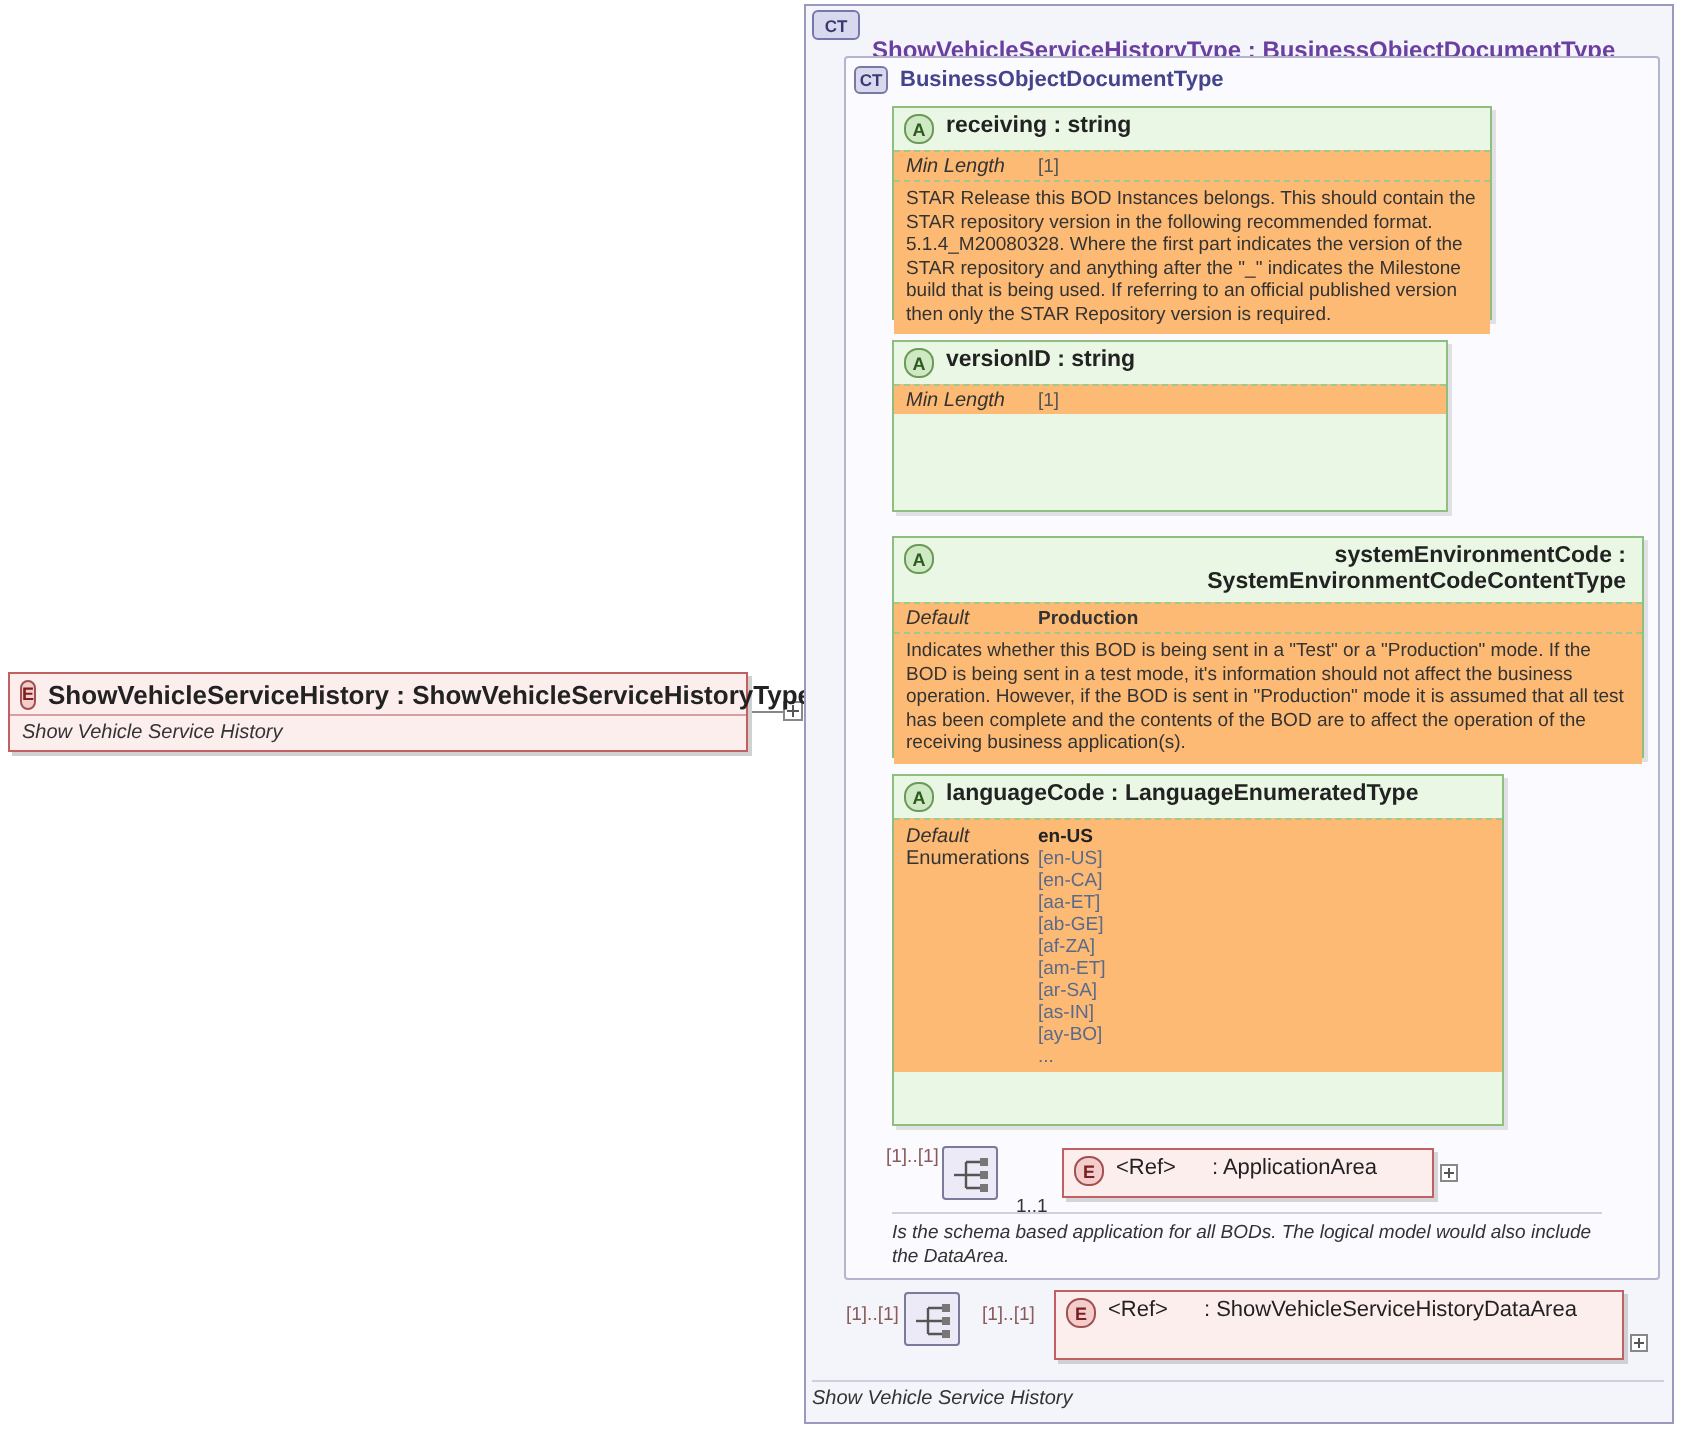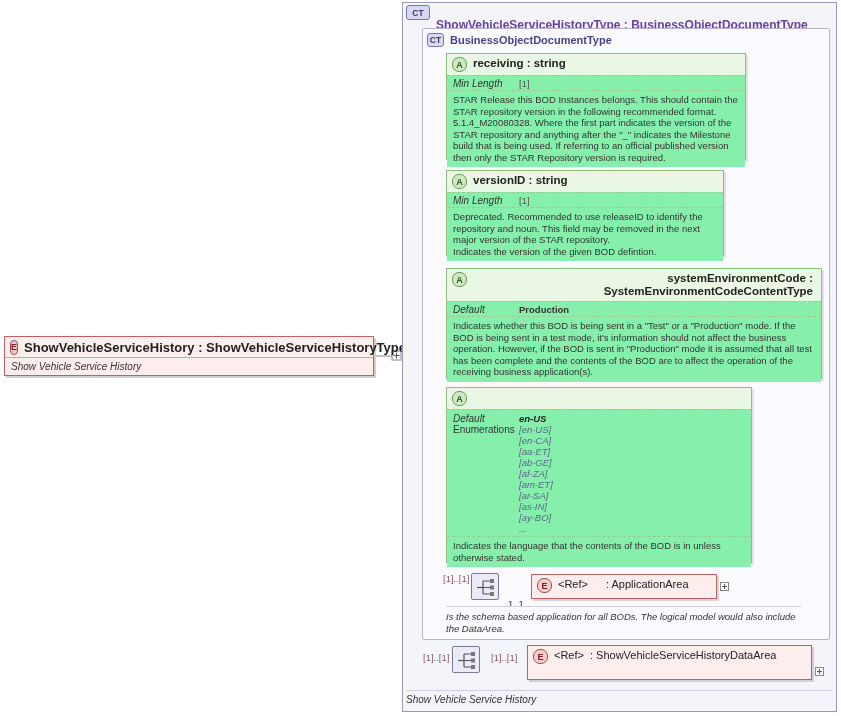--- a/index.html
+++ b/index.html
@@ -141,21 +141,21 @@
   }
   .attr .hdr .name {
     margin-left: 6px;
     font-size: 11.5px;
     font-weight: bold;
     color: #222;
     line-height: 13px;
   }
   .attr .body {
     border-top: 1px dashed #9ec990;
-    background: #86efac;
+    background: #fdba74;
     padding: 0;
   }
   .attr .proprow {
     display: flex;
     padding: 2px 6px 1px 6px;
     font-size: 10px;
   }
   .attr .proprow .k {
     font-style: italic;
     color: #333;
@@ -173,21 +173,20 @@
     line-height: 11.5px;
     color: #333;
     padding: 3px 6px 4px 6px;
     border-top: 1px dashed #9ec990;
   }
   .enum-list {
     font-size: 9.5px;
     color: #5a6a8a;
     line-height: 11px;
     padding-left: 0;
-    font-style: italic;
   }
   .enum-list div { }
   .enum-first { color: #222; font-weight: bold; font-size: 9.5px; }
 
   
   .refbox {
     border: 1px solid #c06060;
     background: #fdeeee;
     box-sizing: border-box;
     box-shadow: 2px 2px 0 rgba(0,0,0,0.15);
@@ -330,42 +329,41 @@
 <div class="abs attr" style="left:446px; top:170px; width:278px; height:86px;">
   <div class="hdr">
     <span class="badge badge-A">A</span>
     <span class="name">versionID : string</span>
   </div>
   <div class="body">
     <div class="proprow">
       <span class="k">Min Length</span>
       <span class="v plain">[1]</span>
     </div>
-    <div class="doc" style="white-space:pre-line;">Deprecated. Recommended to use releaseID to identify the repository and noun. This field may be removed in the next major version of the STAR repository.
-Indicates the version of the given BOD defintion.</div>
   </div>
 </div>
 
 <div class="abs attr" style="left:446px; top:268px; width:376px; height:111px;">
   <div class="hdr">
     <span class="badge badge-A">A</span>
     <span class="name" style="max-width:340px;text-align:right;">systemEnvironmentCode : SystemEnvironmentCodeContentType</span>
   </div>
   <div class="body">
     <div class="proprow">
       <span class="k">Default</span>
       <span class="v">Production</span>
     </div>
     <div class="doc">Indicates whether this BOD is being sent in a "Test" or a "Production" mode. If the BOD is being sent in a test mode, it's information should not affect the business operation. However, if the BOD is sent in "Production" mode it is assumed that all test has been complete and the contents of the BOD are to affect the operation of the receiving business application(s).</div>
   </div>
 </div>
 
 <div class="abs attr" style="left:446px; top:387px; width:306px; height:176px;">
   <div class="hdr">
     <span class="badge badge-A">A</span>
+    <span class="name">languageCode : LanguageEnumeratedType</span>
   </div>
   <div class="body">
     <div style="display:flex; padding:3px 6px 2px 6px;">
       <div style="width:66px; flex:none;">
         <div style="font-style:italic; font-size:10px; color:#333;">Default</div>
         <div style="font-size:10px; color:#333;">Enumerations</div>
       </div>
       <div class="enum-list">
         <div class="enum-first">en-US</div>
         <div>[en-US]</div>
@@ -373,21 +371,20 @@
         <div>[aa-ET]</div>
         <div>[ab-GE]</div>
         <div>[af-ZA]</div>
         <div>[am-ET]</div>
         <div>[ar-SA]</div>
         <div>[as-IN]</div>
         <div>[ay-BO]</div>
         <div>...</div>
       </div>
     </div>
-    <div class="doc">Indicates the language that the contents of the BOD is in unless otherwise stated.</div>
   </div>
 </div>
 
 <div class="abs occ" style="left:443px; top:573px;">[1]..[1]</div>
 <div class="abs seq" style="left:471px; top:573px; width:28px; height:27px;">
   <svg width="28" height="27" viewBox="0 0 28 27">
     <path d="M 5 13.5 L 11 13.5" stroke="#555" stroke-width="1.2" fill="none"></path>
     <path d="M 11 7 L 11 20" stroke="#555" stroke-width="1.2" fill="none"></path>
     <path d="M 11 7 L 18 7 M 11 13.5 L 18 13.5 M 11 20 L 18 20" stroke="#555" stroke-width="1.2" fill="none"></path>
     <rect x="18" y="5" width="4" height="4" fill="#777"></rect>
@@ -416,20 +413,20 @@
     <path d="M 11 7 L 18 7 M 11 13.5 L 18 13.5 M 11 20 L 18 20" stroke="#555" stroke-width="1.2" fill="none"></path>
     <rect x="18" y="5" width="4" height="4" fill="#777"></rect>
     <rect x="18" y="11.5" width="4" height="4" fill="#777"></rect>
     <rect x="18" y="18" width="4" height="4" fill="#777"></rect>
   </svg>
 </div>
 <div class="abs occ" style="left:491px; top:652px;">[1]..[1]</div>
 <div class="abs refbox" style="left:527px; top:645px; width:285px; height:35px;">
   <span class="badge badge-E">E</span>
   <span class="lbl">&lt;Ref&gt;</span>
-  <span class="lbl" style="margin-left:6px; max-width:196px;">: ShowVehicleServiceHistoryDataArea</span>
+  <span class="lbl" style="margin-left:18px; max-width:196px;">: ShowVehicleServiceHistoryDataArea</span>
 </div>
 <div class="abs expand" style="left:815px; top:658px;"></div>
 
 <div class="abs" style="left:406px; top:690px; width:426px;">
   <hr class="sep">
 </div>
 <div class="abs footer-note" style="left:406px; top:694px;">Show Vehicle Service History</div>
 
 </body></html>

